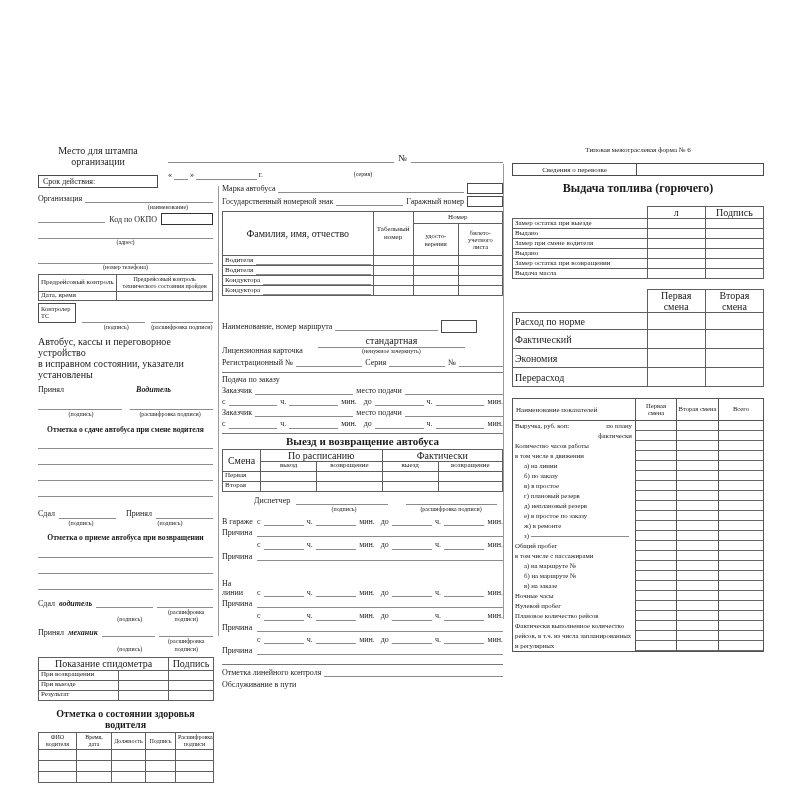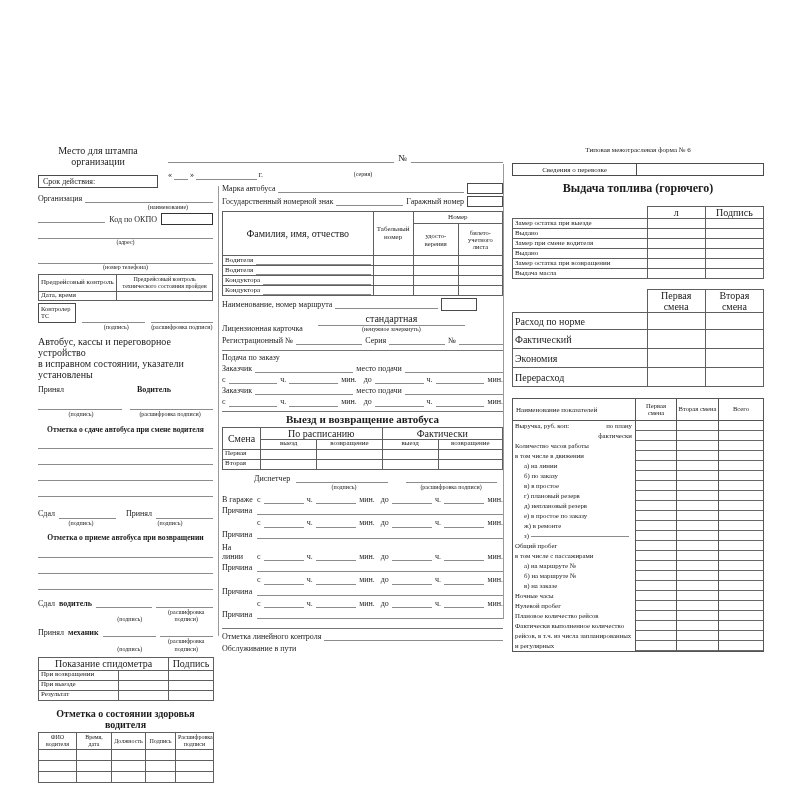--- a/index.html
+++ b/index.html
@@ -4,21 +4,21 @@
 <style>
   *{box-sizing:border-box;margin:0;padding:0}
   html,body{width:800px;height:800px;background:#fff;font-family:"Liberation Serif",serif;color:#1b1b1b}
   .col{position:absolute}
   .r{display:flex;align-items:flex-end;gap:3px;font-size:8px;line-height:1.15}
   .rc{align-items:center}
   .bl{flex:1;border-bottom:1px solid #8b8b8b;height:8px;min-width:5px}
   .ln{border-bottom:1px solid #8b8b8b;height:8px}
   .cap{font-size:6px;text-align:center;color:#222;line-height:1.2}
   .b{font-weight:bold}
-  .bi{font-weight:bold;}
+  .bi{font-weight:bold;font-style:italic}
   .ct{text-align:center}
   .f6{font-size:6px}.f65{font-size:6.5px}.f7{font-size:7px}.f75{font-size:10px}.f8{font-size:8px}
   table{border-collapse:collapse;width:100%;table-layout:fixed}
   td{border:1px solid #5f5f5f;padding:0 2px;font-size:7px;vertical-align:middle;overflow:hidden;line-height:1.1}
   .bx{border:1px solid #4a4a4a}
   .bxh{border:1.5px solid #333}
   .vdiv{position:absolute;width:1px;background:#9a9a9a}
   .hr{border-top:1px solid #777;height:1px}
   .ttl{font-weight:bold;font-size:14.5px;white-space:nowrap}
   .sect{font-weight:bold;font-size:11px;text-align:center}
@@ -324,21 +324,21 @@
                 <i class="bl"></i>
               </div>
             </td>
             <td></td>
             <td></td>
             <td></td>
           </tr>
     </tbody>
       </table>
 
-    <div class="r rc" style="margin-top:2px">
+    <div class="r rc" style="margin-top:24px">
       <span>Наименование, номер маршрута</span>
       <i class="bl"></i>
       <div class="bx" style="width:36px;height:13px;flex:none;margin-right:26px"></div>
     </div>
 
     <div class="r" style="margin-top:2px">
       <span>Лицензионная карточка</span>
       <div style="flex:1;margin:0 38px 0 12px">
         <div class="ct f75" style="border-bottom:1px solid #8b8b8b">стандартная</div>
         <div class="cap">(ненужное зачеркнуть)</div>
@@ -474,21 +474,21 @@
         <i class="bl"></i>
       <span>ч.</span>
         <i class="bl"></i>
       <span>мин.</span>
     </div>
     <div class="r" style="margin-top:2px">
       <span class="pfx">Причина</span>
       <i class="bl"></i>
     </div>
 
-    <div class="r" style="margin-top:4px">
+    <div class="r" style="margin-top:18px">
       <span class="pfx">На линии</span>
       <span>с</span>
         <i class="bl"></i>
       <span>ч.</span>
         <i class="bl"></i>
       <span>мин.</span>
       <span style="margin-left:3px">до</span>
         <i class="bl"></i>
       <span>ч.</span>
         <i class="bl"></i>

